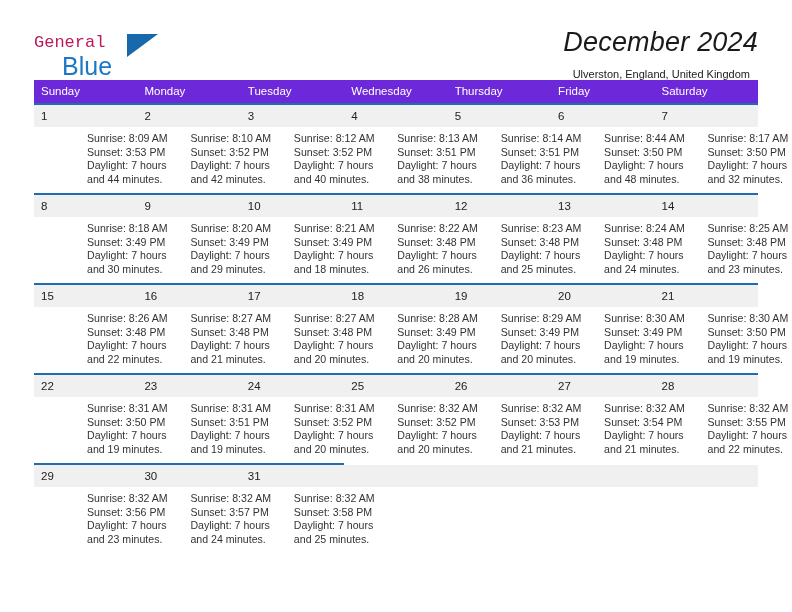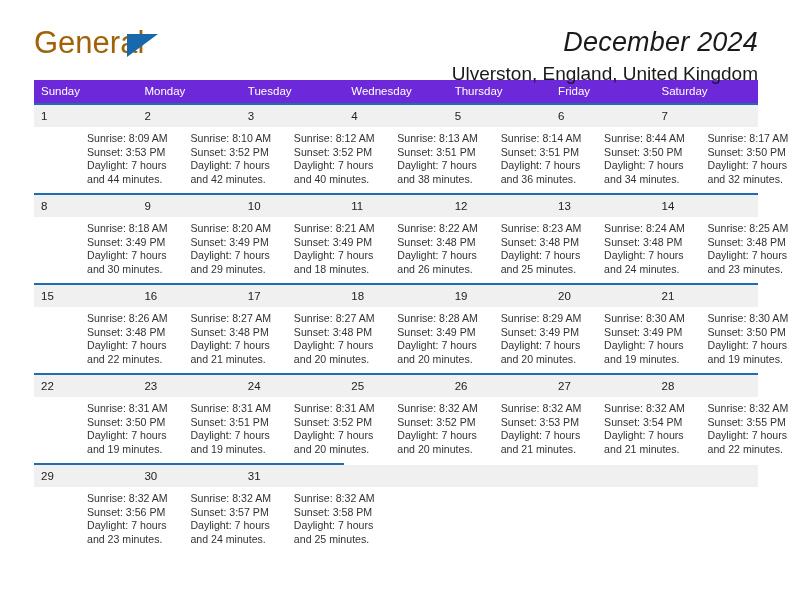--- a/index.html
+++ b/index.html
@@ -33,25 +33,26 @@
     box-sizing: border-box;
   }
 
   .brand {
     position: relative;
     width: 180px;
     height: 56px;
     padding-top: 4px;
   }
   .brand-general {
-    font-size: 31px;
-    color: #a16207;
+    font-size: 17px;
+    color: #be185d;
     letter-spacing: 0px;
     line-height: 26px;
     display: block;
+    font-family: Liberation Mono, monospace;
   }
   .brand-blue {
     font-size: 25px;
     color: #1d77c4;
     line-height: 22px;
     display: block;
     margin-left: 28px;
     margin-top: -1px;
   }
   .brand-triangle {
@@ -71,24 +72,24 @@
   .cal-title {
     font-size: 27px;
     color: #1a1a1a;
     line-height: 32px;
     font-weight: normal;
     margin: 0;
     letter-spacing: 0.2px;
     font-style: italic;
   }
   .cal-subtitle {
-    font-size: 19px;
+    font-size: 11px;
     color: #1a1a1a;
     line-height: 20px;
-    margin: 6px 0 0 0;
+    margin: 6px 8px 0 0;
     font-weight: normal;
   }
 
   
   .calendar {
     width: 724px;
     border-collapse: collapse;
     table-layout: fixed;
     margin-top: 8px;
   }
@@ -151,20 +152,21 @@
 </head>
 <body>
 
 <div class="page">
 
   <div class="header">
 
     <div class="brand">
       <span class="brand-general">General</span>
       <span class="brand-triangle"></span>
+      <span class="brand-blue">Blue</span>
     </div>
 
     <div class="title-block">
       <h1 class="cal-title">December 2024</h1>
       <p class="cal-subtitle">Ulverston, England, United Kingdom</p>
     </div>
 
   </div>
 
   <table class="calendar">
@@ -236,21 +238,21 @@
               </div>
             </div>
           </td>
           <td>
             <div class="daycell">
               <div class="daynum">6</div>
               <div class="dayinfo">
                 <div>Sunrise: 8:44 AM</div>
                 <div>Sunset: 3:50 PM</div>
                 <div>Daylight: 7 hours</div>
-                <div>and 34 minutes.</div>
+                <div>and 48 minutes.</div>
               </div>
             </div>
           </td>
           <td>
             <div class="daycell">
               <div class="daynum">7</div>
               <div class="dayinfo">
                 <div>Sunrise: 8:17 AM</div>
                 <div>Sunset: 3:50 PM</div>
                 <div>Daylight: 7 hours</div>

